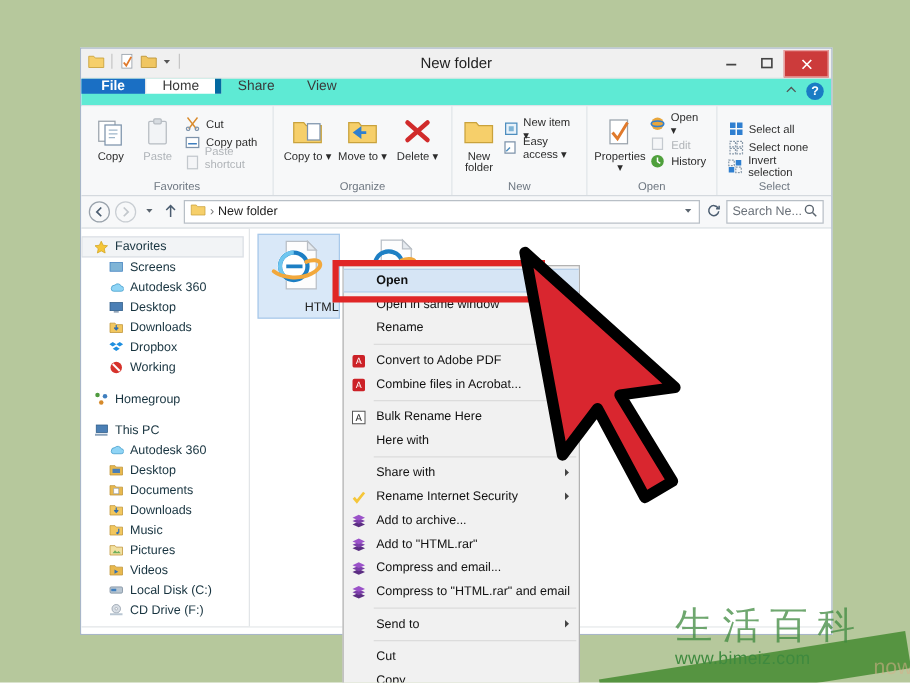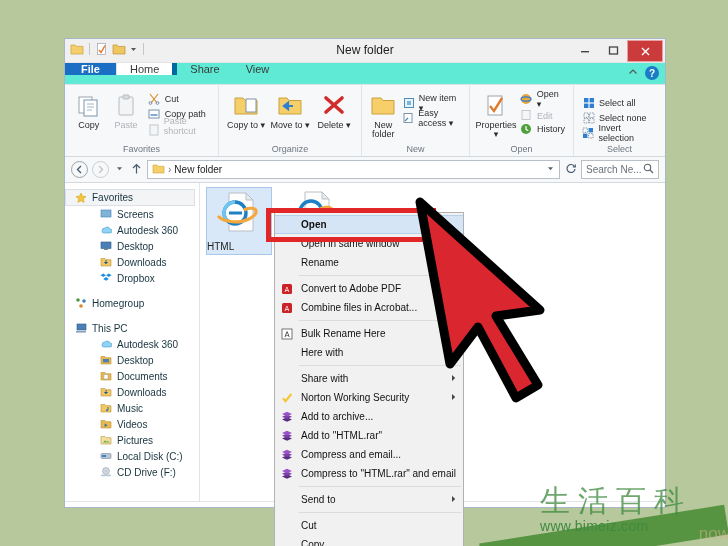--- a/index.html
+++ b/index.html
@@ -89,28 +89,28 @@
                display:flex;align-items:center; gap:3px; padding:0 4px; font-size:10px; color:#222;}
   #searchfield { width:78px; height:19px; background:#fff; border:1px solid #b8bfc6;
                  display:flex;align-items:center;justify-content:space-between;
                  padding:0 4px; font-size:10px; color:#6a7179;}
 
   
   #content { display:flex; height: 318px; background:#fff; }
   #navpane { width:135px; border-right:1px solid #e2e5e8; padding:6px 0 0 0; overflow:hidden;}
   .nav-item { display:flex; align-items:center; gap:5px; height:16px; font-size:10px;
               color:#17333f; padding-left:10px; white-space:nowrap;text-align:center;}
-  .nav-item.child { padding-left:35px; }
+  .nav-item.child { padding-left:22px; }
   .nav-item.header-sel { background:#f2f4f6; border:1px solid #dbe0e5; height:17px;
                          margin-right:4px; padding-left:9px;}
   .nav-spacer { height:9px; }
   .nav-ico { width:12px; height:12px; flex:none; }
 
   #filepane { flex:1; position:relative; background:#fff; }
-  .fileitem { position:absolute; width:66px; text-align:left; }
+  .fileitem { position:absolute; width:66px; text-align:right; }
   .fileitem .ico { height:48px; display:flex;align-items:center;justify-content:center;}
   .fileitem .lbl { font-size:10px; color:#222; margin-top:2px; }
   .fileitem.selected { background:#d9e8f8; border:1px solid #a9c9ea; }
 
   
   #statusstrip { height:20px; border-top:1px solid #e2e5e8; background:#fff;}
 
   
   #ctxmenu {
     position:absolute; left:274px; top:212px; width:190px;
@@ -518,20 +518,29 @@
         <span>Downloads</span>
       </div>
       <div class="nav-item child">
         <span class="nav-ico">
           <svg width="12" height="12" viewBox="0 0 12 12">
               <path d="M3.2 1.5L6 3.3 3.2 5.1.5 3.3zM8.8 1.5L11.5 3.3 8.8 5.1 6 3.3zM3.2 6.9L6 5.1l2.8 1.8L6 8.7z" fill="#1e8fe0"></path>
             </svg>
         </span>
         <span>Dropbox</span>
       </div>
+      <div class="nav-item child">
+        <span class="nav-ico">
+          <svg width="12" height="12" viewBox="0 0 12 12">
+              <circle cx="6" cy="6" r="4.6" fill="#d6322b"></circle>
+              <path d="M3.2 3.2l5.6 5.6" stroke="#fff" stroke-width="1.5"></path>
+            </svg>
+        </span>
+        <span>Working</span>
+      </div>
 
       <div class="nav-spacer"></div>
 
       <div class="nav-item">
         <span class="nav-ico">
           <svg width="12" height="12" viewBox="0 0 12 12">
               <circle cx="3" cy="3" r="1.8" fill="#4f9b3f"></circle>
               <circle cx="9" cy="4" r="1.8" fill="#3f7fbf"></circle>
               <circle cx="6" cy="9" r="1.8" fill="#d68a2b"></circle>
             </svg>
@@ -591,34 +600,34 @@
               <path d="M1 2.5h4l1 1.2h5V10H1z" fill="#f2c75f" stroke="#bd9335" stroke-width=".6"></path>
               <path d="M8 5v3.2" stroke="#2f6fb5" stroke-width="1"></path>
               <circle cx="7" cy="8.3" r="1" fill="#2f6fb5"></circle>
             </svg>
         </span>
         <span>Music</span>
       </div>
       <div class="nav-item child">
         <span class="nav-ico">
           <svg width="12" height="12" viewBox="0 0 12 12">
+              <path d="M1 2.5h4l1 1.2h5V10H1z" fill="#f2e0a0" stroke="#bd9335" stroke-width=".6"></path>
+              <path d="M3 8.6l2-2.4 1.6 1.6 1.3-1 1.7 1.8z" fill="#6fae5c"></path>
+            </svg>
+        </span>
+        <span>Pictures</span>
+      </div>
+      <div class="nav-item child">
+        <span class="nav-ico">
+          <svg width="12" height="12" viewBox="0 0 12 12">
               <path d="M1 2.5h4l1 1.2h5V10H1z" fill="#e8b84e" stroke="#bd9335" stroke-width=".6"></path>
               <path d="M4.6 5.6l3 1.7-3 1.7z" fill="#2f6fb5"></path>
             </svg>
         </span>
         <span>Videos</span>
-      </div>
-      <div class="nav-item child">
-        <span class="nav-ico">
-          <svg width="12" height="12" viewBox="0 0 12 12">
-              <path d="M1 2.5h4l1 1.2h5V10H1z" fill="#f2e0a0" stroke="#bd9335" stroke-width=".6"></path>
-              <path d="M3 8.6l2-2.4 1.6 1.6 1.3-1 1.7 1.8z" fill="#6fae5c"></path>
-            </svg>
-        </span>
-        <span>Pictures</span>
       </div>
       <div class="nav-item child">
         <span class="nav-ico">
           <svg width="12" height="12" viewBox="0 0 12 12">
               <rect x="1" y="3.5" width="10" height="5" rx="1" fill="#b9c6d2" stroke="#78889a" stroke-width=".6"></rect>
               <rect x="2" y="5" width="4" height="2" fill="#3f7fbf"></rect>
             </svg>
         </span>
         <span>Local Disk (C:)</span>
       </div>
@@ -729,21 +738,21 @@
           <path d="M1 1l3.2 3L1 7z" fill="#444"></path>
         </svg>
     </span>
   </div>
   <div class="mi">
     <span class="mico">
       <svg width="12" height="12" viewBox="0 0 12 12">
           <path d="M2 6.2l2.5 3L10.3 2" stroke="#f5c63a" stroke-width="2.2" fill="none"></path>
         </svg>
     </span>
-    <span>Norton Working Security</span>
+    <span>Rename Internet Security</span>
     <span class="arrow">
       <svg width="6" height="8" viewBox="0 0 6 8">
           <path d="M1 1l3.2 3L1 7z" fill="#444"></path>
         </svg>
     </span>
   </div>
   <div class="mi">
     <span class="mico">
       <svg width="12" height="12" viewBox="0 0 12 12">
           <path d="M1 8.5l5-2.3 5 2.3-5 2.2z" fill="#5b2d82"></path>

